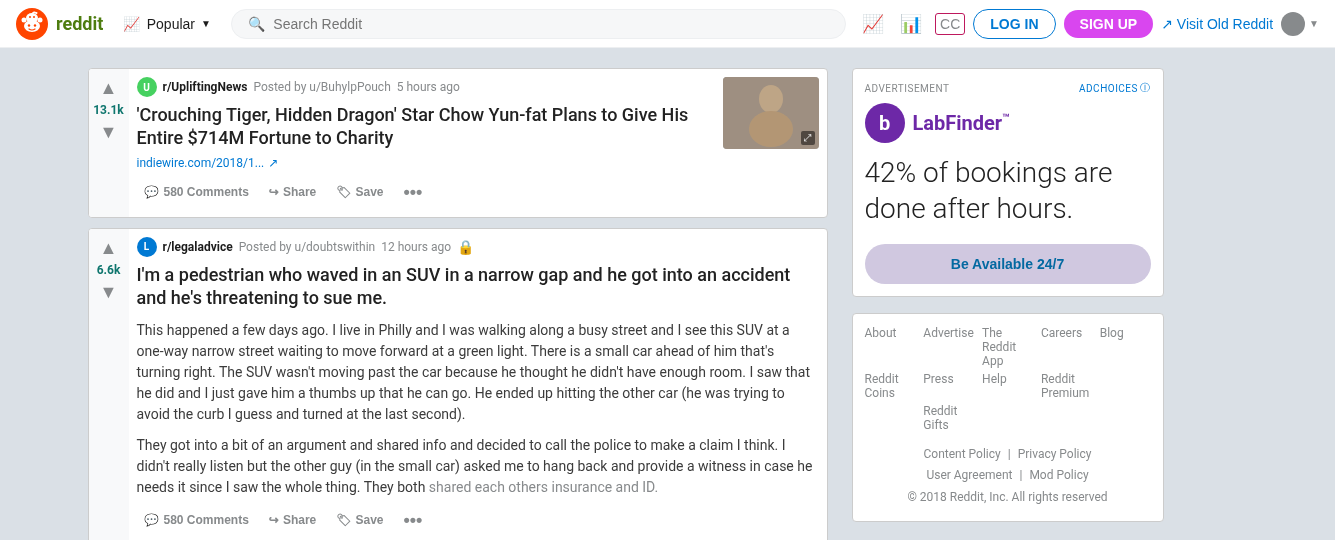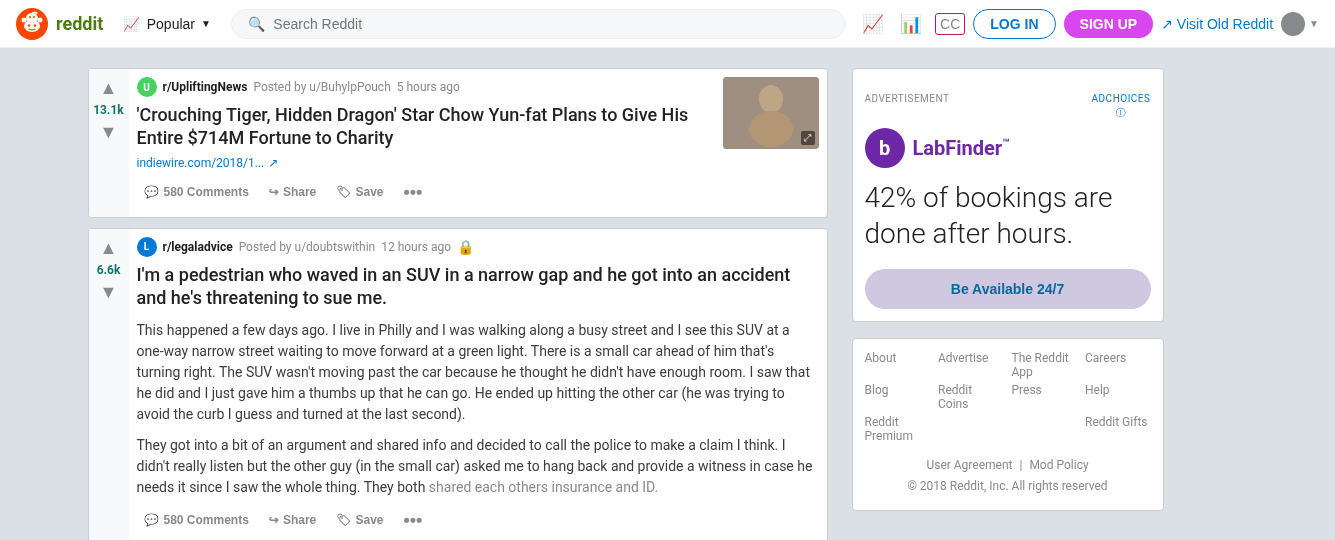--- a/index.html
+++ b/index.html
@@ -294,30 +294,29 @@
       padding: 12px;
       margin-bottom: 16px;
     }
     .ad-label {
       font-size: 10px;
       color: #878a8c;
       text-transform: uppercase;
       letter-spacing: 0.5px;
       margin-bottom: 8px;
       display: flex;
+      align-items: center;
       justify-content: space-between;
-      margin-top: 12px;
     }
     .ad-choices {
       font-size: 10px;
       color: #0079d3;
       display: flex;
       align-items: center;
       gap: 2px;
-      flex-direction: column;
     }
     .labfinder-logo {
       display: flex;
       align-items: center;
       gap: 8px;
       margin-bottom: 12px;
     }
     .labfinder-icon {
       width: 40px;
       height: 40px;
@@ -361,21 +360,21 @@
 
     
     .footer-links {
       background: white;
       border: 1px solid #ccc;
       border-radius: 4px;
       padding: 12px;
     }
     .footer-grid {
       display: grid;
-      grid-template-columns: repeat(4, 1fr);
+      grid-template-columns: repeat(5, 1fr);
       gap: 4px 8px;
       margin-bottom: 12px;
     }
     .footer-link {
       font-size: 12px;
       color: #878a8c;
       cursor: pointer;
       text-decoration: none;
     }
     .footer-policy {
@@ -570,20 +569,25 @@
         <a class="footer-link">Reddit Coins</a>
         <a class="footer-link">Press</a>
         <a class="footer-link">Help</a>
         <a class="footer-link">Reddit Premium</a>
         <a class="footer-link"></a>
         <a class="footer-link"></a>
         <a class="footer-link">Reddit Gifts</a>
       </div>
       <div class="footer-policy">
         <div>
+          <a class="footer-link">Content Policy</a>
+          <span class="divider-line">|</span>
+          <a class="footer-link">Privacy Policy</a>
+        </div>
+        <div>
           <a class="footer-link">User Agreement</a>
           <span class="divider-line">|</span>
           <a class="footer-link">Mod Policy</a>
         </div>
         <div>© 2018 Reddit, Inc. All rights reserved</div>
       </div>
     </div>
 
   </aside>
 </div>

